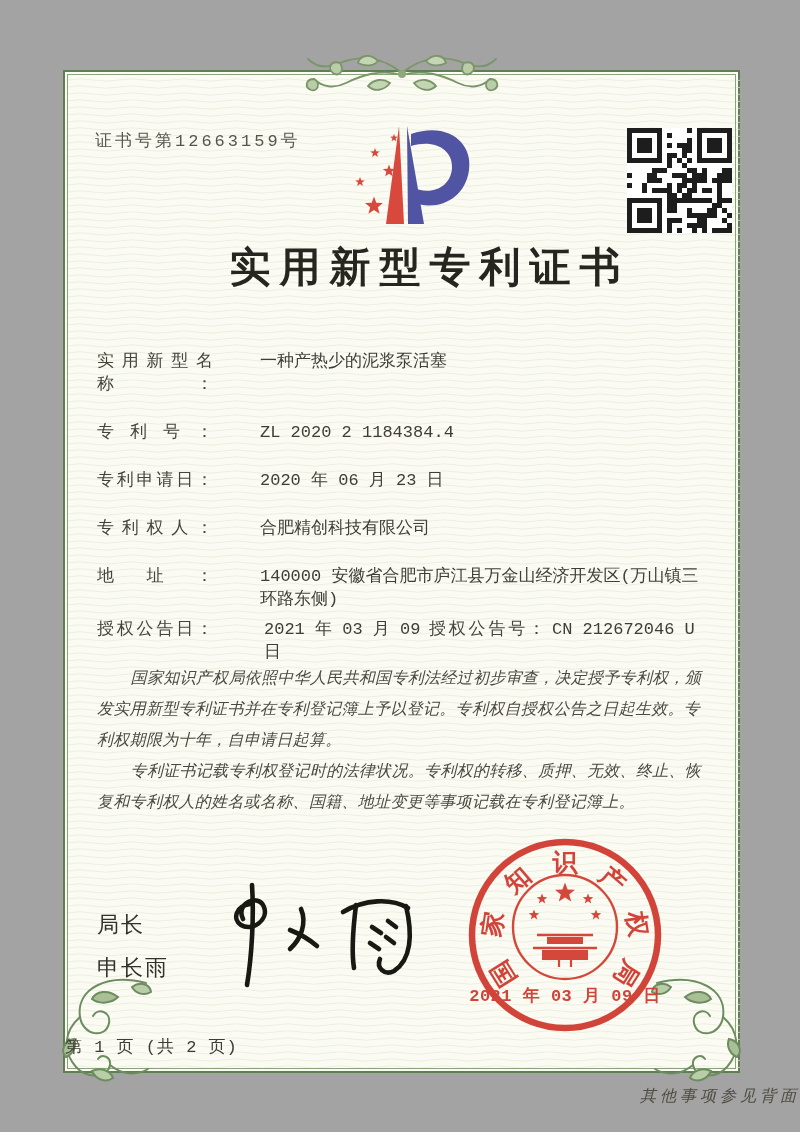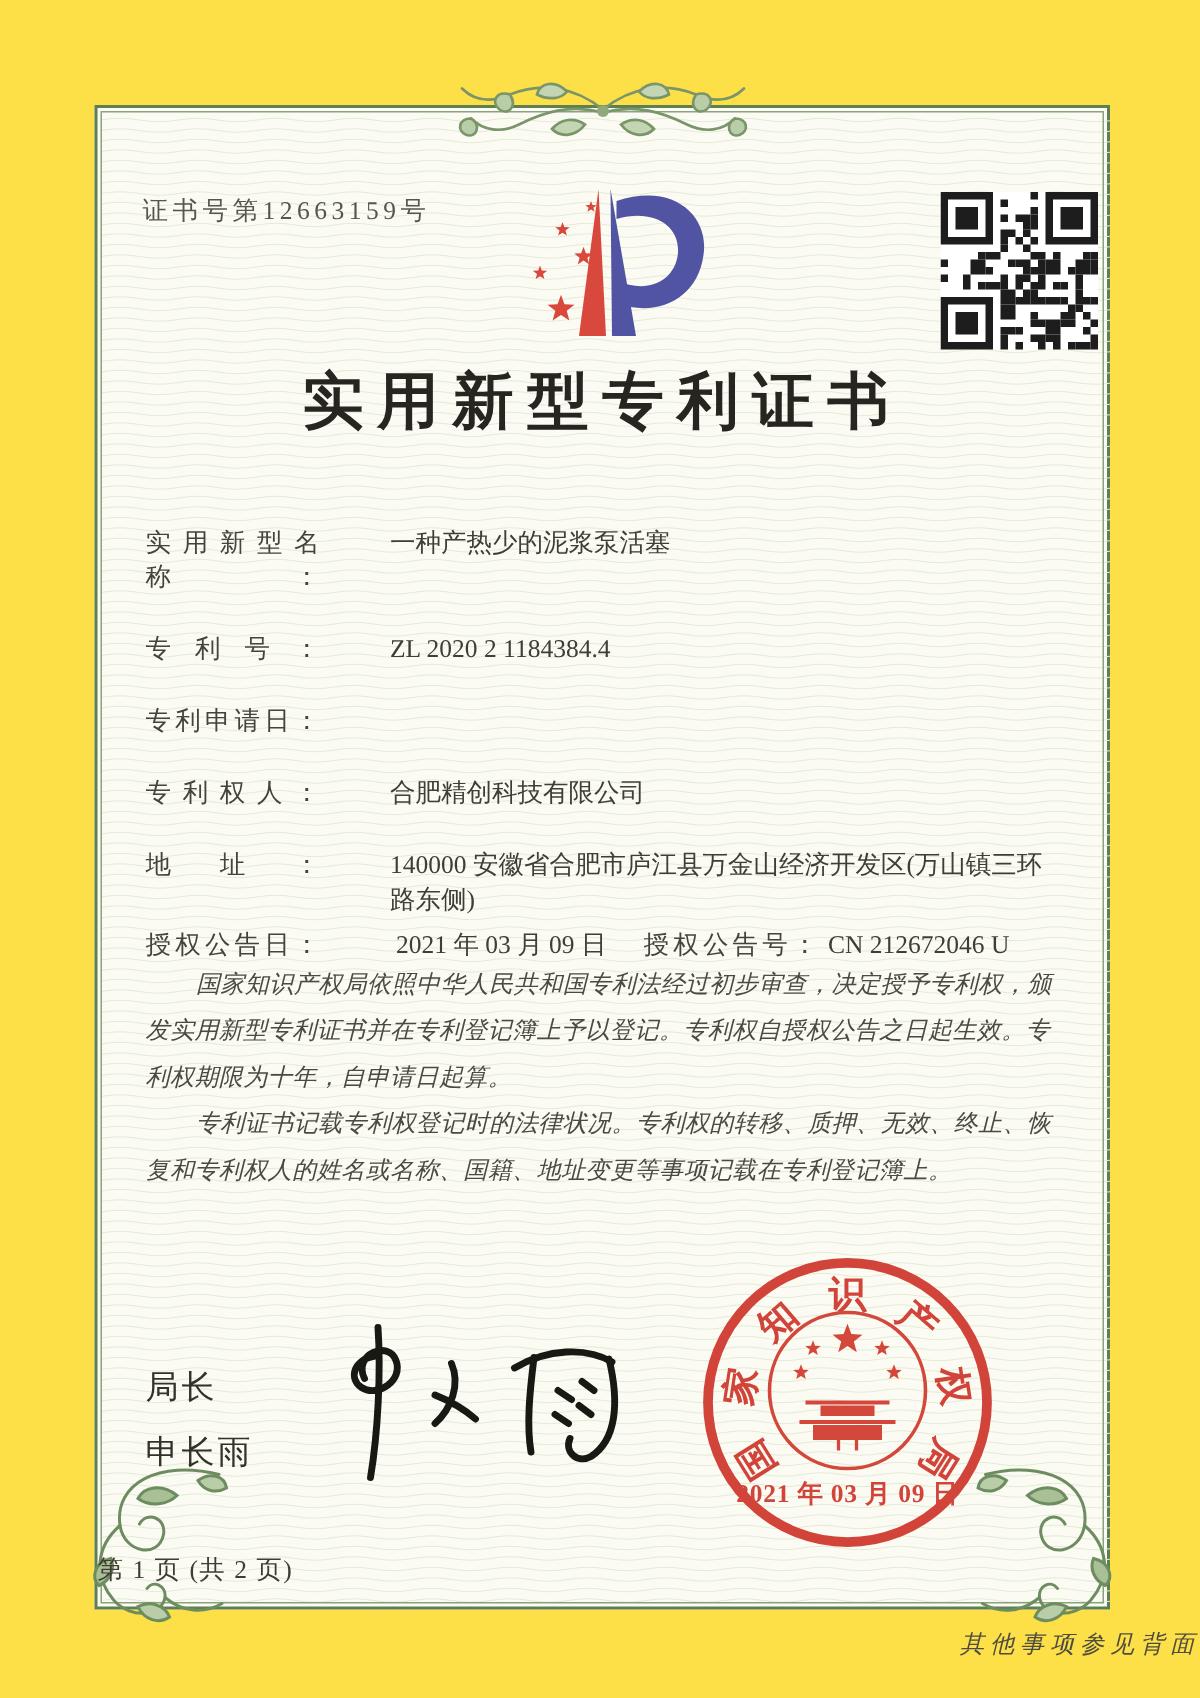--- a/index.html
+++ b/index.html
@@ -1,30 +1,30 @@
 <!DOCTYPE html>
 <html><head>
 <meta charset="utf-8">
 <style>
   html,body{margin:0;padding:0;background:#ffffff;}
-  .page{position:relative;width:800px;height:1132px;background:#fde047;overflow:hidden;
-        font-family:Liberation Serif, serif;color:#403e36;}
+  .page{position:relative;width:800px;height:1132px;background:#a3a3a3;overflow:hidden;
+        font-family:Liberation Mono, monospace;color:#403e36;}
   .frame{position:absolute;left:63px;top:70px;width:677px;height:1003px;
          border:2px solid #5e7f54;background:#fbfbf3;box-sizing:border-box;}
   .frame::after{content:"";position:absolute;inset:2px;border:1px solid #8aa37c;pointer-events:none;z-index:1;}
   .waves{position:absolute;inset:2px;z-index:0;}
   .ornament-top{position:absolute;top:-27px;left:50%;transform:translateX(-50%);z-index:2;}
   .flourish{position:absolute;z-index:2;}
   .fl-left{left:-17px;bottom:-14px;}
   .fl-right{right:-17px;bottom:-14px;transform:scaleX(-1);}
   .cert-no{position:absolute;left:30px;top:57px;font-size:17px;letter-spacing:3px;color:#58564c;z-index:3;}
   .logo{position:absolute;left:272px;top:40px;z-index:3;}
   .qr{position:absolute;left:562px;top:56px;z-index:3;}
   .title{position:absolute;top:168px;left:0;width:100%;margin:0;text-align:center;
-         font-size:41px;font-weight:bold;letter-spacing:9px;color:#26251f;z-index:3;}
+         font-size:41px;font-weight:bold;letter-spacing:9px;color:#26251f;z-index:3;padding-left:28px;}
   .main{position:absolute;top:278px;left:32px;right:30px;z-index:3;}
   .frow{display:flex;margin-bottom:25px;font-size:17px;line-height:23px;gap:40px;}
   .flabel{flex:none;width:116px;text-align:justify;text-align-last:justify;color:#45433a;}
   .fvalue{flex:1;margin-left:7px;color:#3f3d34;}
   .frow.addr{margin-bottom:7px;}
   .grant{display:flex;margin-bottom:0;}
   .pair{display:flex;font-size:17px;line-height:23px;}
   .pair1{width:332px;flex:none;gap:44px;}
   .pair2{flex:1;}
   .paras{font-style:italic;color:#4b4940;}
@@ -380,20 +380,21 @@
       <div class="frow">
         <span class="flabel">实用新型名称：</span>
         <span class="fvalue">一种产热少的泥浆泵活塞</span>
       </div>
       <div class="frow">
         <span class="flabel">专利号：</span>
         <span class="fvalue">ZL 2020 2 1184384.4</span>
       </div>
       <div class="frow">
         <span class="flabel">专利申请日：</span>
+        <span class="fvalue">2020 年 06 月 23 日</span>
       </div>
       <div class="frow">
         <span class="flabel">专利权人：</span>
         <span class="fvalue">合肥精创科技有限公司</span>
       </div>
       <div class="frow addr">
         <span class="flabel">地址：</span>
         <span class="fvalue">140000 安徽省合肥市庐江县万金山经济开发区(万山镇三环路东侧)</span>
       </div>
       <div class="grant">

